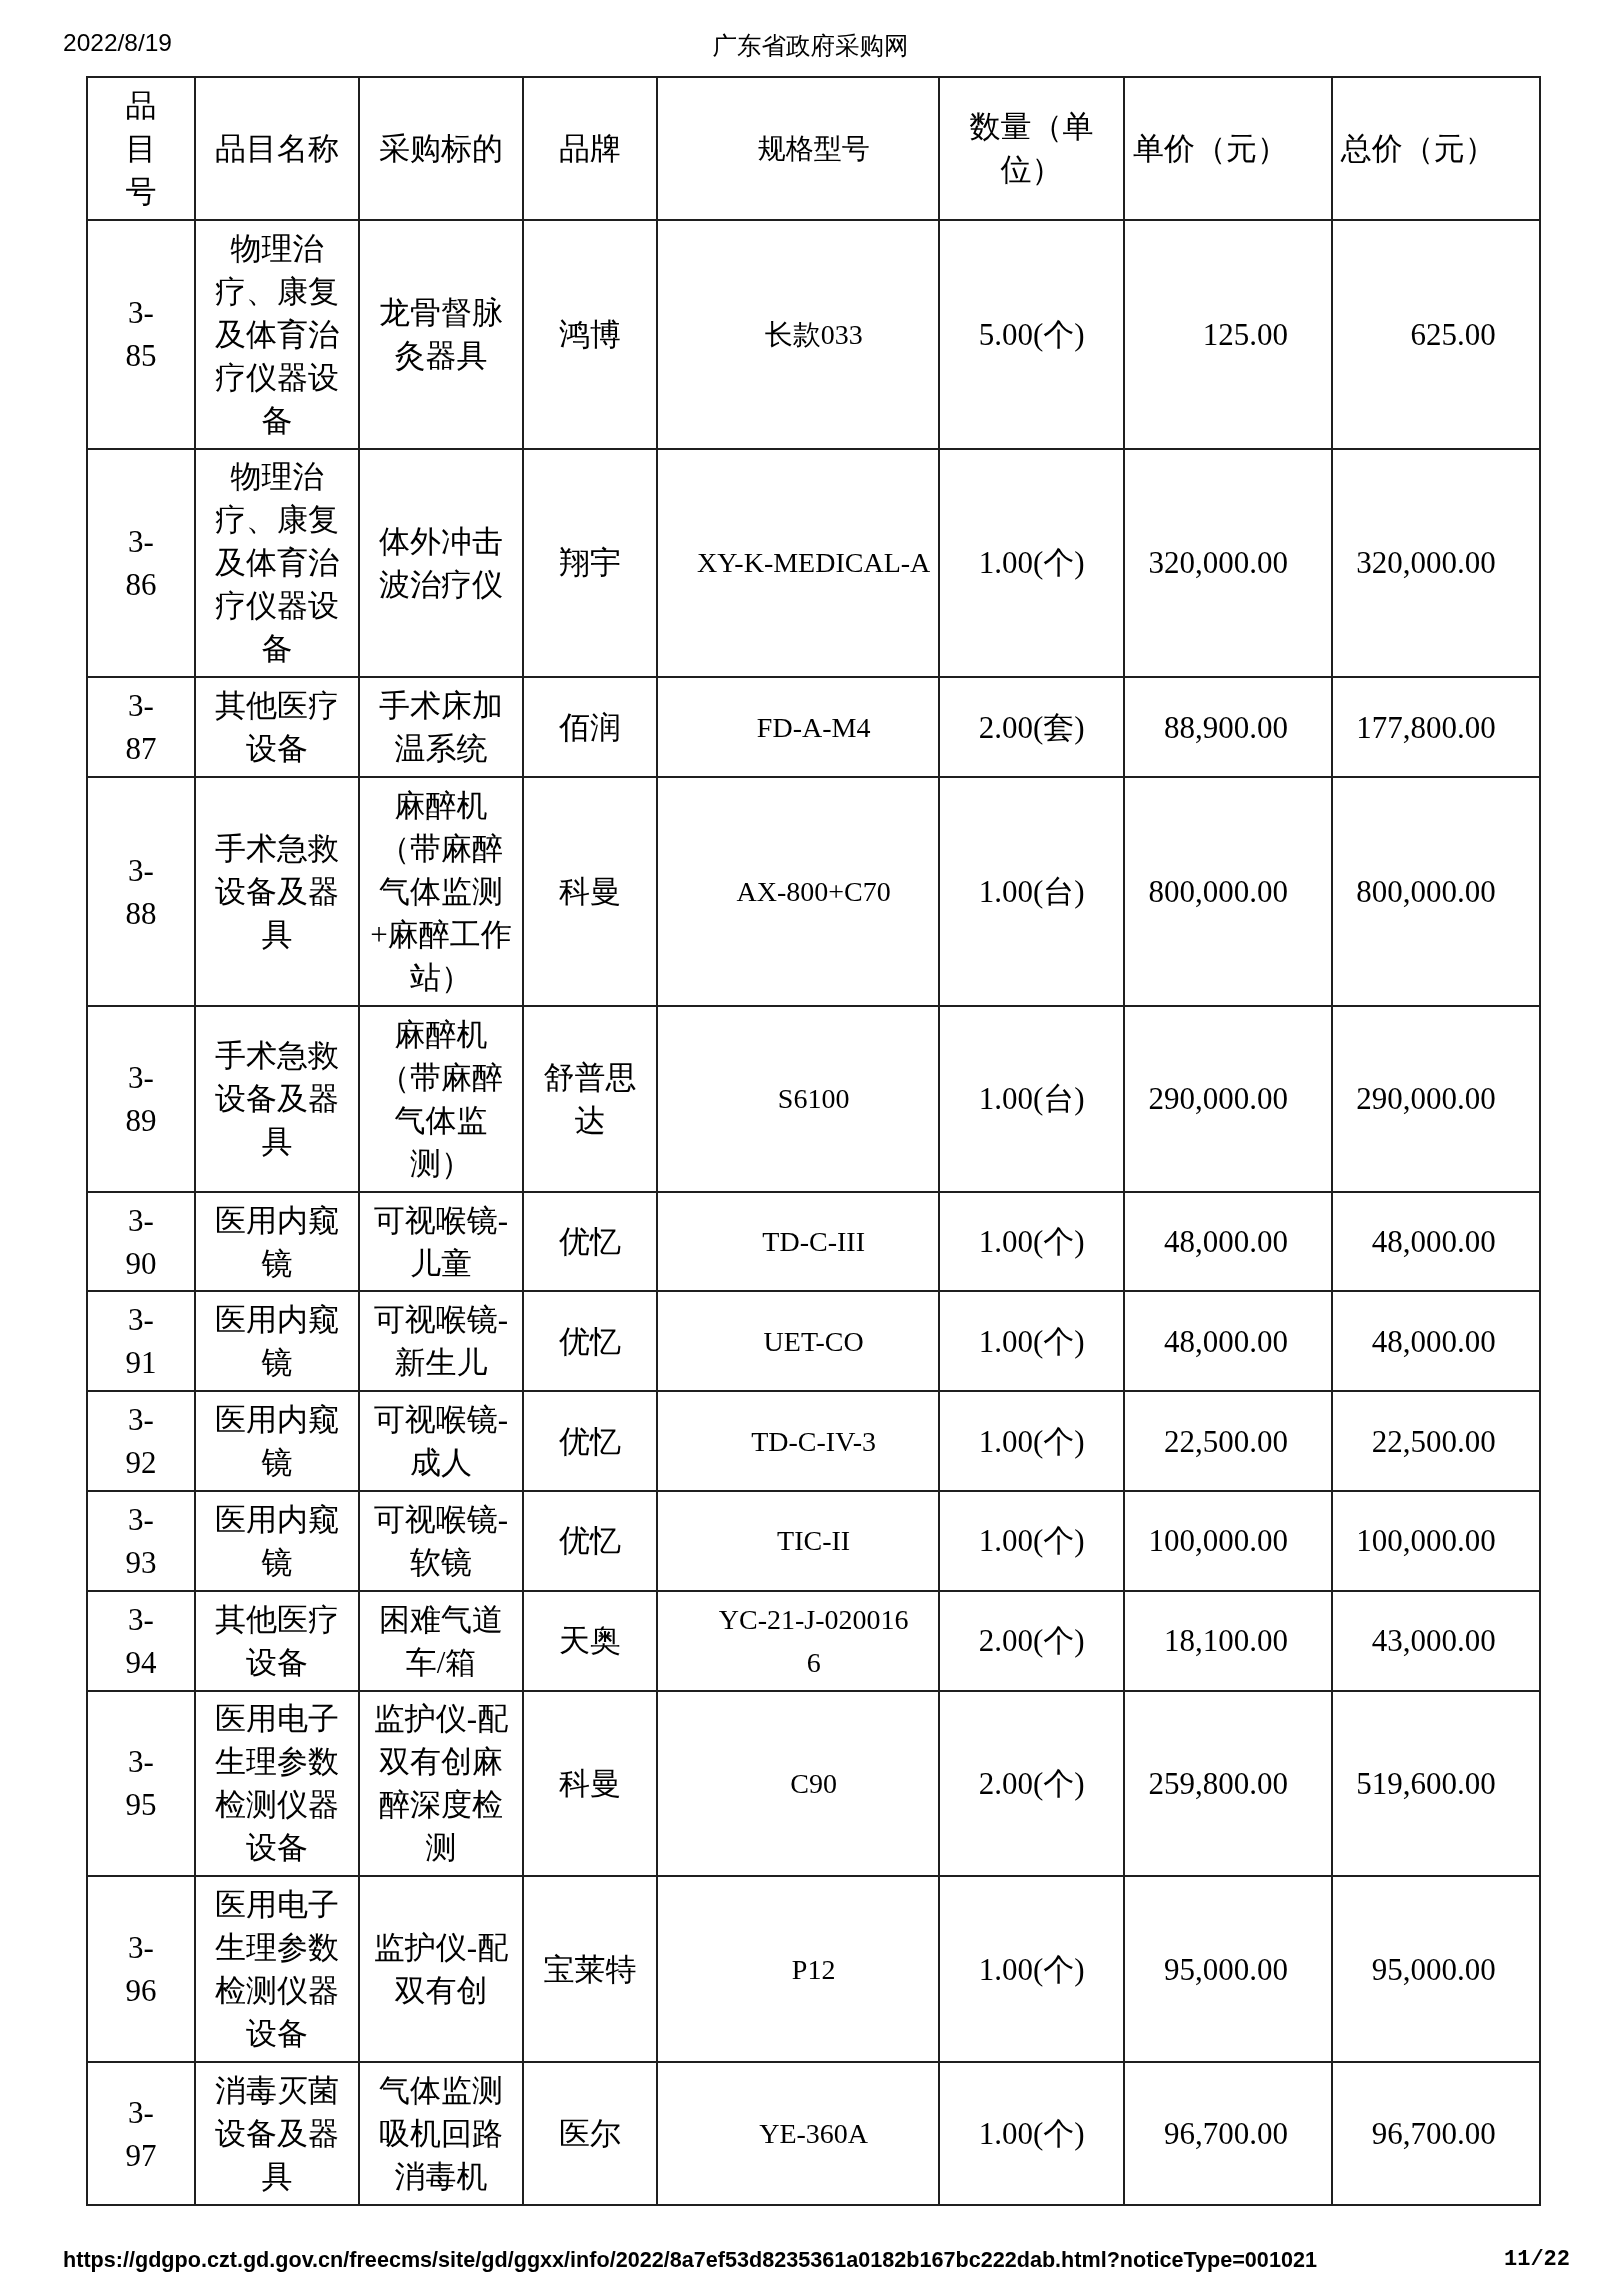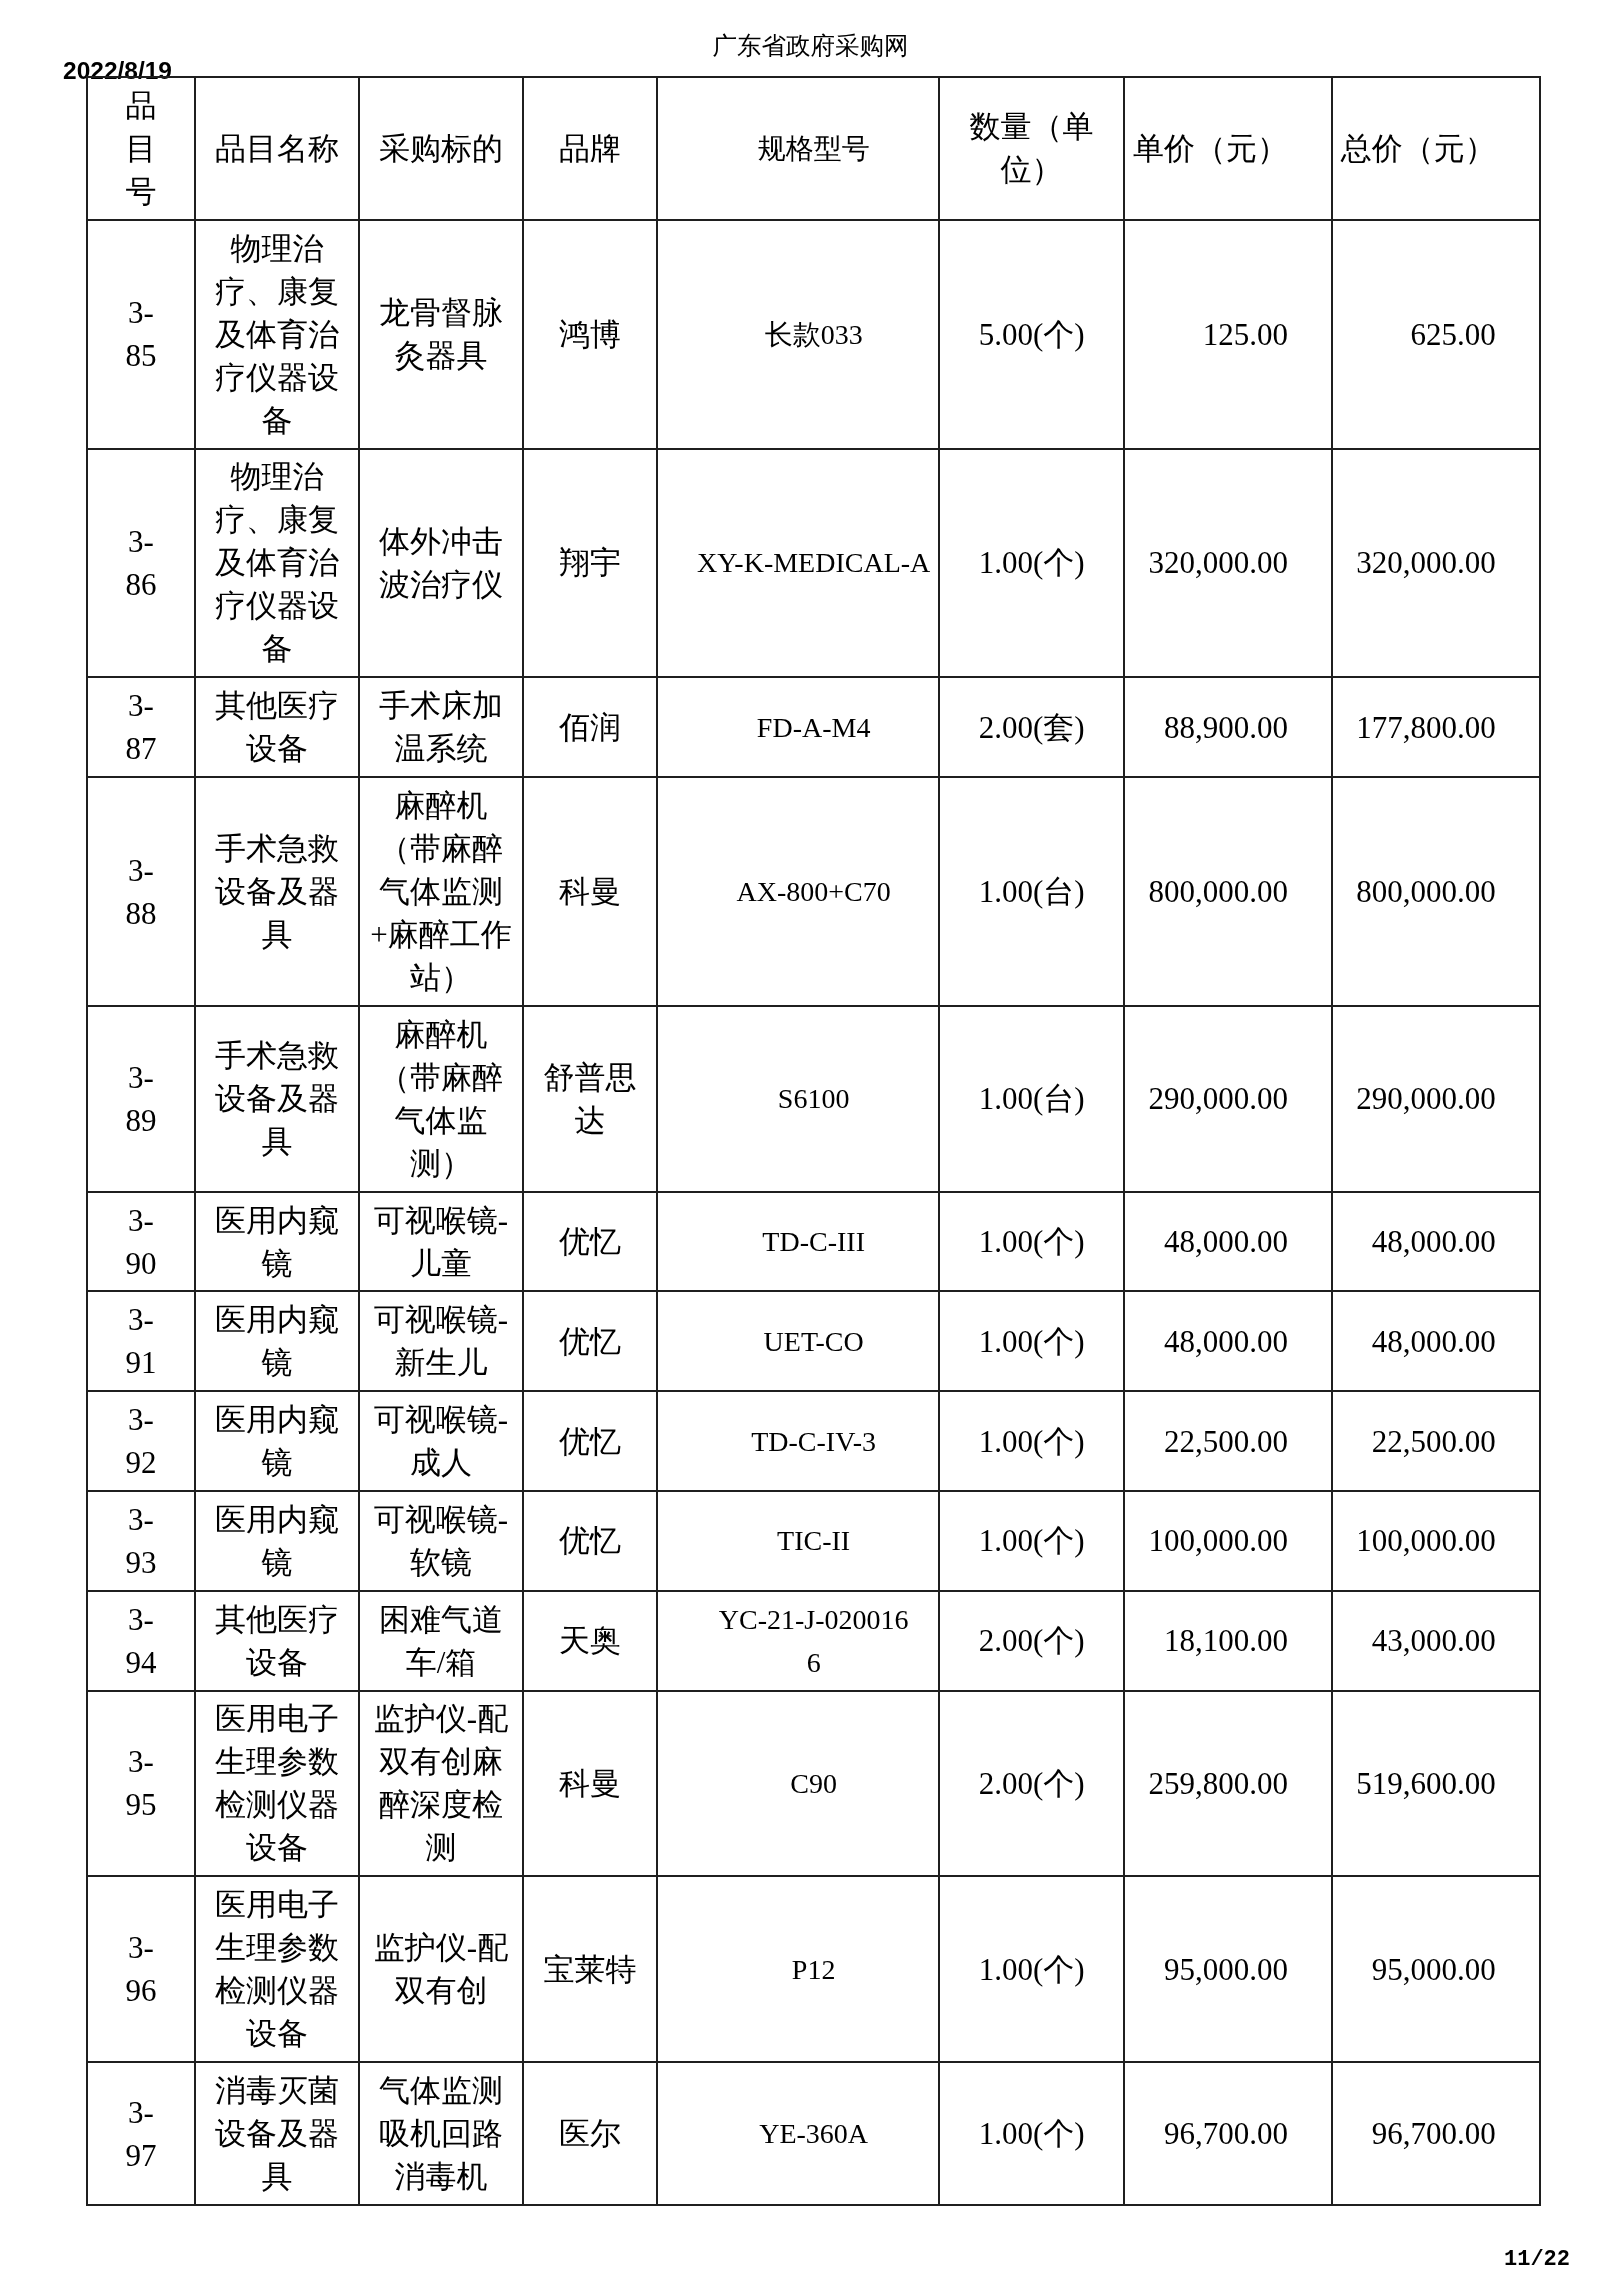--- a/index.html
+++ b/index.html
@@ -9,21 +9,21 @@
     height:2293px;
     background:#ffffff;
     color:#000000;
     font-family:"Liberation Serif","DejaVu Serif",serif;
     overflow:hidden;
   }
   .hdr-date{
     position:absolute;
     left:63px; top:29px;
     font-family:"Liberation Sans","DejaVu Sans",sans-serif;
-    font-size:24.5px; font-weight:700;margin-top:28px;
+    font-size:24.5px; font-weight:400;
   }
   .hdr-title{
     position:absolute;
     left:0; right:0; top:29px;
     text-align:center;
     font-family:"Liberation Sans","DejaVu Sans",sans-serif;
     font-size:24.5px; font-weight:400;
   }
   table.proc{
     position:absolute;
@@ -279,15 +279,16 @@
 消毒机</td>
           <td class="c-brand">医尔</td>
           <td class="c-spec">YE-360A</td>
           <td class="c-qty">1.00(个)</td>
           <td class="c-price">96,700.00</td>
           <td class="c-price">96,700.00</td>
         </tr>
       </tbody>
   </table>
 
+  <div class="footer-url">https://gdgpo.czt.gd.gov.cn/freecms/site/gd/ggxx/info/2022/8a7ef53d8235361a0182b167bc222dab.html?noticeType=001021</div>
   <div class="footer-page">11/22</div>
 </div>
 
 
 </body></html>

